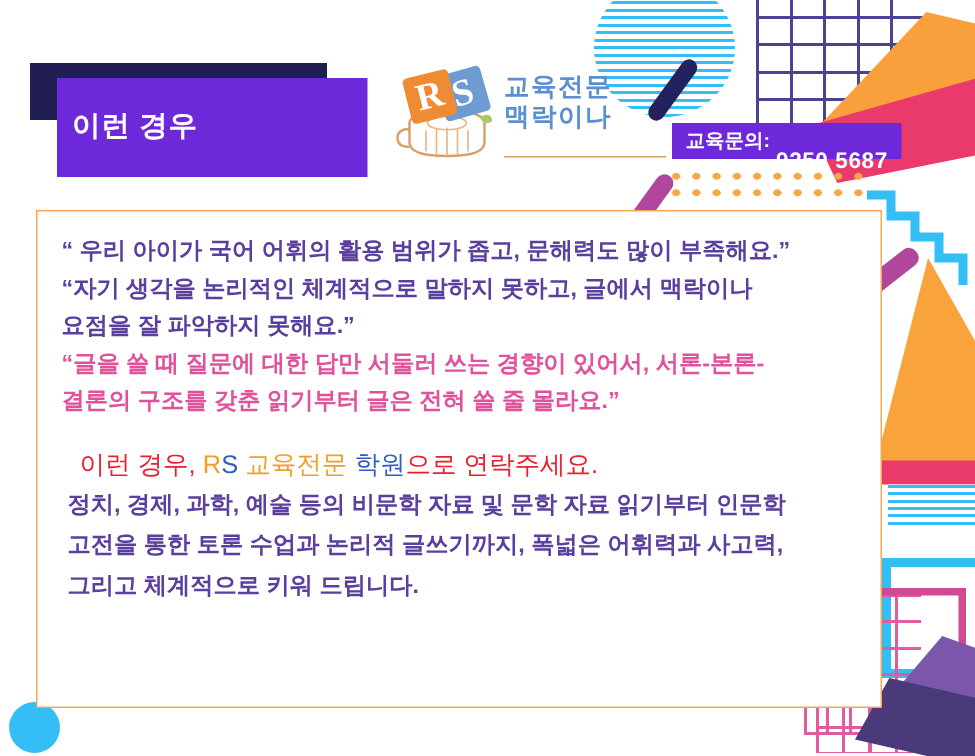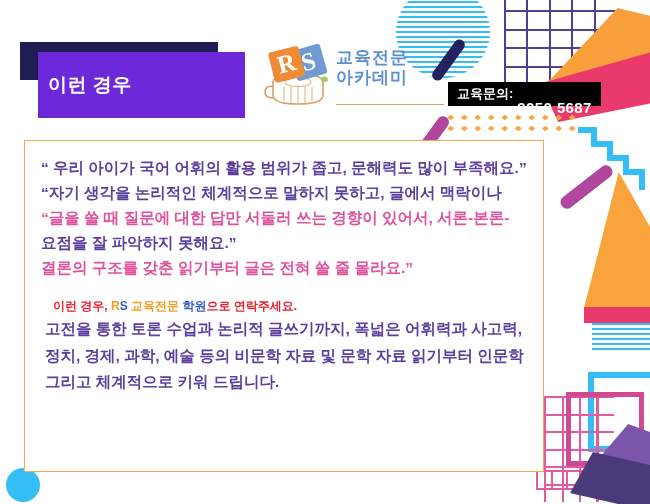--- a/index.html
+++ b/index.html
@@ -226,21 +226,21 @@
     left: 336px; top: 104px;
     width: 108px; height: 1px;
     background: #d9a066;
   }
 
   
   .contact-badge {
     position: absolute;
     left: 448px; top: 82px;
     height: 24px;
-    background: #000000;
+    background: #6d28d9;
     display: flex;
     align-items: center;
     padding: 0 9px;
     white-space: nowrap;
   }
   .contact-label {
     color: #ffffff;
     font-size: 13px;
     font-weight: bold;
   }
@@ -250,40 +250,40 @@
     font-weight: bold;
     margin-left: 4px;
     letter-spacing: 0.4px;
     margin-top: 27px;
   }
 
   
   .card {
     position: absolute;
     left: 24px; top: 140px;
-    width: 520px; height: 332px;
+    width: 564px; height: 332px;
     background: #ffffff;
     border: 1px solid #f0a855;
     box-sizing: border-box;
     padding: 14px 16px 10px 16px;
   }
   .q-line {
     font-size: 15.5px;
     font-weight: bold;
     line-height: 1.62;
     white-space: nowrap;
   }
   .q-purple { color: #5b3f9e; }
   .q-magenta { color: #e0529b; }
 
   .spacer { height: 15px; }
 
   .cta {
-    font-size: 12px;
-    font-weight: bold;
+    font-size: 17px;
+    font-weight: normal;
     line-height: 1.7;
     white-space: nowrap;
     padding-left: 12px;
   }
   .c-red { color: #e8212f; }
   .c-orange { color: #f0a024; }
   .c-blue { color: #2f5fc4; }
   .c-rs-r { color: #f0a024; }
   .c-rs-s { color: #2f5fc4; }
 
@@ -348,44 +348,44 @@
     </g>
 
     <g transform="rotate(-14 24 26)">
       <rect x="9" y="11" width="31" height="31" rx="3" fill="#ef8b33"></rect>
       <text x="24.5" y="34" font-family="Liberation Serif, serif" font-size="25" font-weight="bold" fill="#ffffff" text-anchor="middle">R</text>
     </g>
   </svg>
 
   <div class="logo-text">
     <div>교육전문</div>
-    <div>아카데미</div>
+    <div>맥락이나</div>
   </div>
   <div class="logo-underline"></div>
 
   <div class="contact-badge">
     <span class="contact-label">교육문의:</span>
     <span class="contact-number">9250 5687</span>
   </div>
 
   <div class="card">
 
     <div class="q-line q-purple">“ 우리 아이가 국어 어휘의 활용 범위가 좁고, 문해력도 많이 부족해요.”</div>
     <div class="q-line q-purple">“자기 생각을 논리적인 체계적으로 말하지 못하고, 글에서 맥락이나</div>
+    <div class="q-line q-purple">요점을 잘 파악하지 못해요.”</div>
     <div class="q-line q-magenta">“글을 쓸 때 질문에 대한 답만 서둘러 쓰는 경향이 있어서, 서론-본론-</div>
-    <div class="q-line q-purple">요점을 잘 파악하지 못해요.”</div>
     <div class="q-line q-magenta">결론의 구조를 갖춘 읽기부터 글은 전혀 쓸 줄 몰라요.”</div>
 
     <div class="spacer"></div>
 
     <div class="cta">
       <span class="c-red">이런 경우,</span>
       <span class="c-rs-r">R</span><span class="c-rs-s">S</span>
       <span class="c-orange">교육전문</span>
       <span class="c-blue">학원</span><span class="c-red">으로 연락주세요.</span>
     </div>
 
+    <div class="body-line">정치, 경제, 과학, 예술 등의 비문학 자료 및 문학 자료 읽기부터 인문학</div>
     <div class="body-line">고전을 통한 토론 수업과 논리적 글쓰기까지, 폭넓은 어휘력과 사고력,</div>
-    <div class="body-line">정치, 경제, 과학, 예술 등의 비문학 자료 및 문학 자료 읽기부터 인문학</div>
     <div class="body-line">그리고 체계적으로 키워 드립니다.</div>
   </div>
 
 </div>
 
 </body></html>

